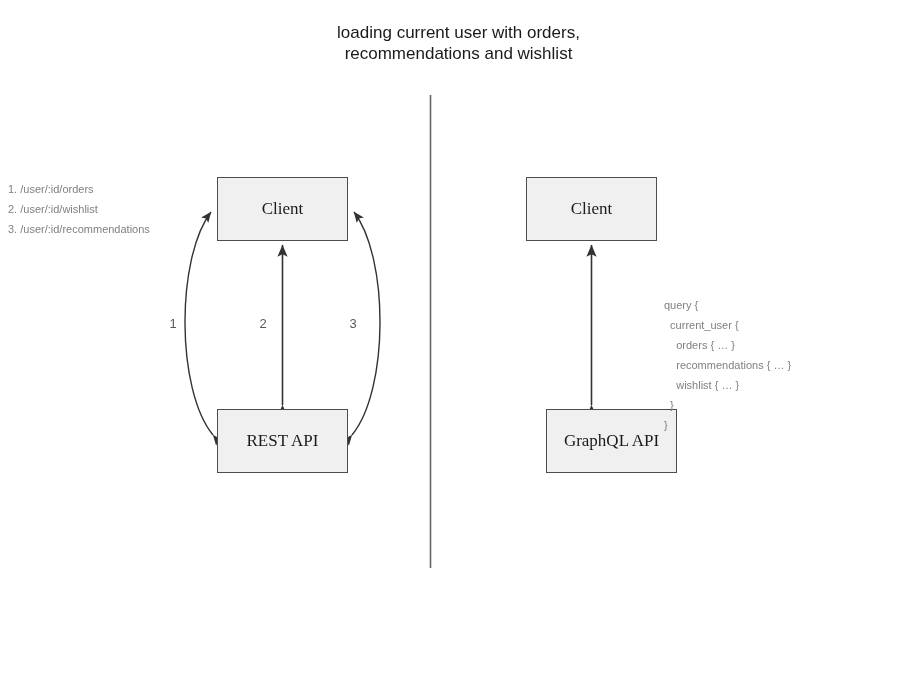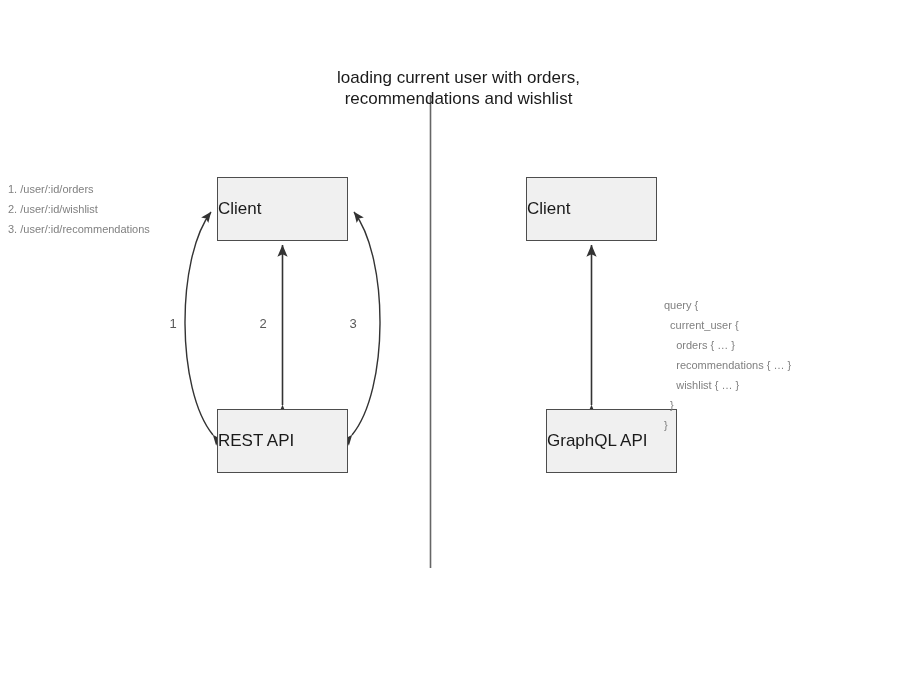--- a/index.html
+++ b/index.html
@@ -25,31 +25,32 @@
   .diagram-title {
     position: absolute;
     left: 0;
     top: 22px;
     width: 917px;
     text-align: center;
     font-size: 17px;
     line-height: 21px;
     color: #1a1a1a;
     white-space: pre-line;
-    margin-top: 45px;
   }
   .node-box {
     position: absolute;
     background: #f0f0f0;
     border: 1.4px solid #4d4d4d;
     box-sizing: border-box;
     display: flex;
     align-items: center;
+    justify-content: center;
     font-size: 17px;
     color: #1a1a1a;
+    font-family: Liberation Serif, serif;
   }
   #node-client-rest  { left: 217px; top: 177px; width: 131px; height: 64px; }
   #node-rest-api     { left: 217px; top: 409px; width: 131px; height: 64px; }
   #node-client-gql   { left: 526px; top: 177px; width: 131px; height: 64px; }
   #node-graphql-api  { left: 526px; top: 409px; width: 131px; height: 64px; margin-left: 20px; }
 
   .edge-label {
     position: absolute;
     font-size: 13px;
     color: #595959;

